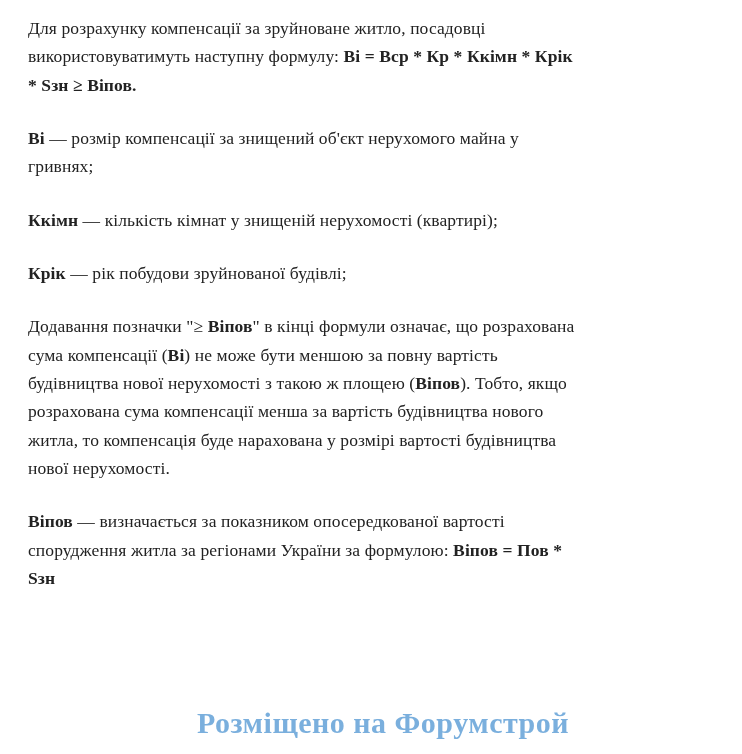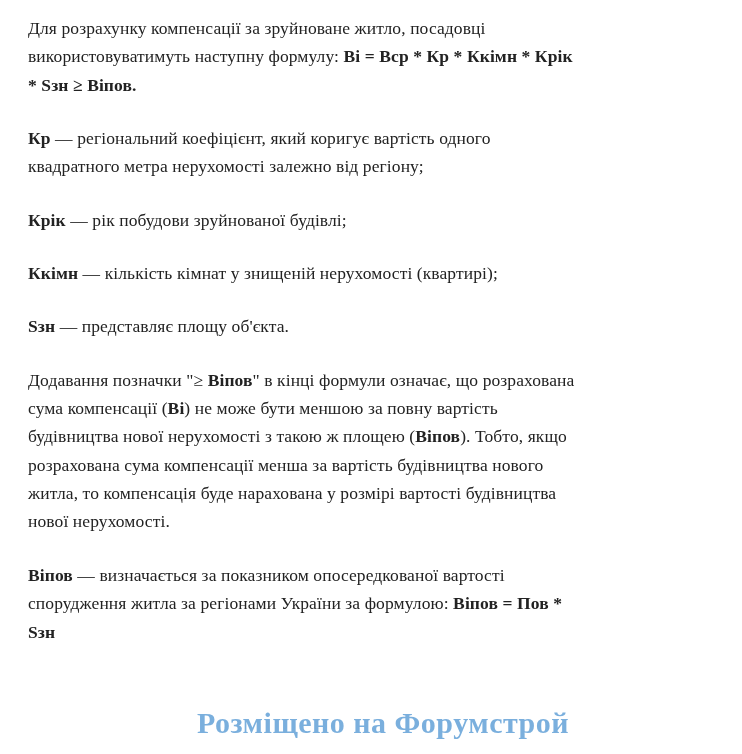--- a/index.html
+++ b/index.html
@@ -49,28 +49,27 @@
     white-space: nowrap;
   }
 </style>
 </head>
 <body>
 
 <div class="page">
   <p>Для розрахунку компенсації за зруйноване житло, посадовці використовуватимуть наступну формулу: <b>Ві = Вср * Кр * Ккімн * Крік * Sзн ≥ Віпов.</b></p>
 
 
+  <p><b>Ві</b> — розмір компенсації за знищений об'єкт нерухомого майна у гривнях;</p>
 
 
-  <p><b>Кр</b> — регіональний коефіцієнт, який коригує вартість одного квадратного метра нерухомості залежно від регіону;</p>
+
+  <p><b>Ккімн</b> — кількість кімнат у знищеній нерухомості (квартирі);</p>
 
   <p><b>Крік</b> — рік побудови зруйнованої будівлі;</p>
 
-  <p><b>Ккімн</b> — кількість кімнат у знищеній нерухомості (квартирі);</p>
-
-  <p><b>Sзн</b> — представляє площу об'єкта.</p>
 
   <p>Додавання позначки "≥ <b>Віпов</b>" в кінці формули означає, що розрахована сума компенсації (<b>Ві</b>) не може бути меншою за повну вартість будівництва нової нерухомості з такою ж площею (<b>Віпов</b>). Тобто, якщо розрахована сума компенсації менша за вартість будівництва нового житла, то компенсація буде нарахована у розмірі вартості будівництва нової нерухомості.</p>
 
   <p><b>Віпов</b> — визначається за показником опосередкованої вартості спорудження житла за регіонами України за формулою: <b>Віпов = Пов * Sзн</b></p>
 </div>
 
 <div class="watermark">Розміщено на Форумстрой</div>
 
 </body></html>

